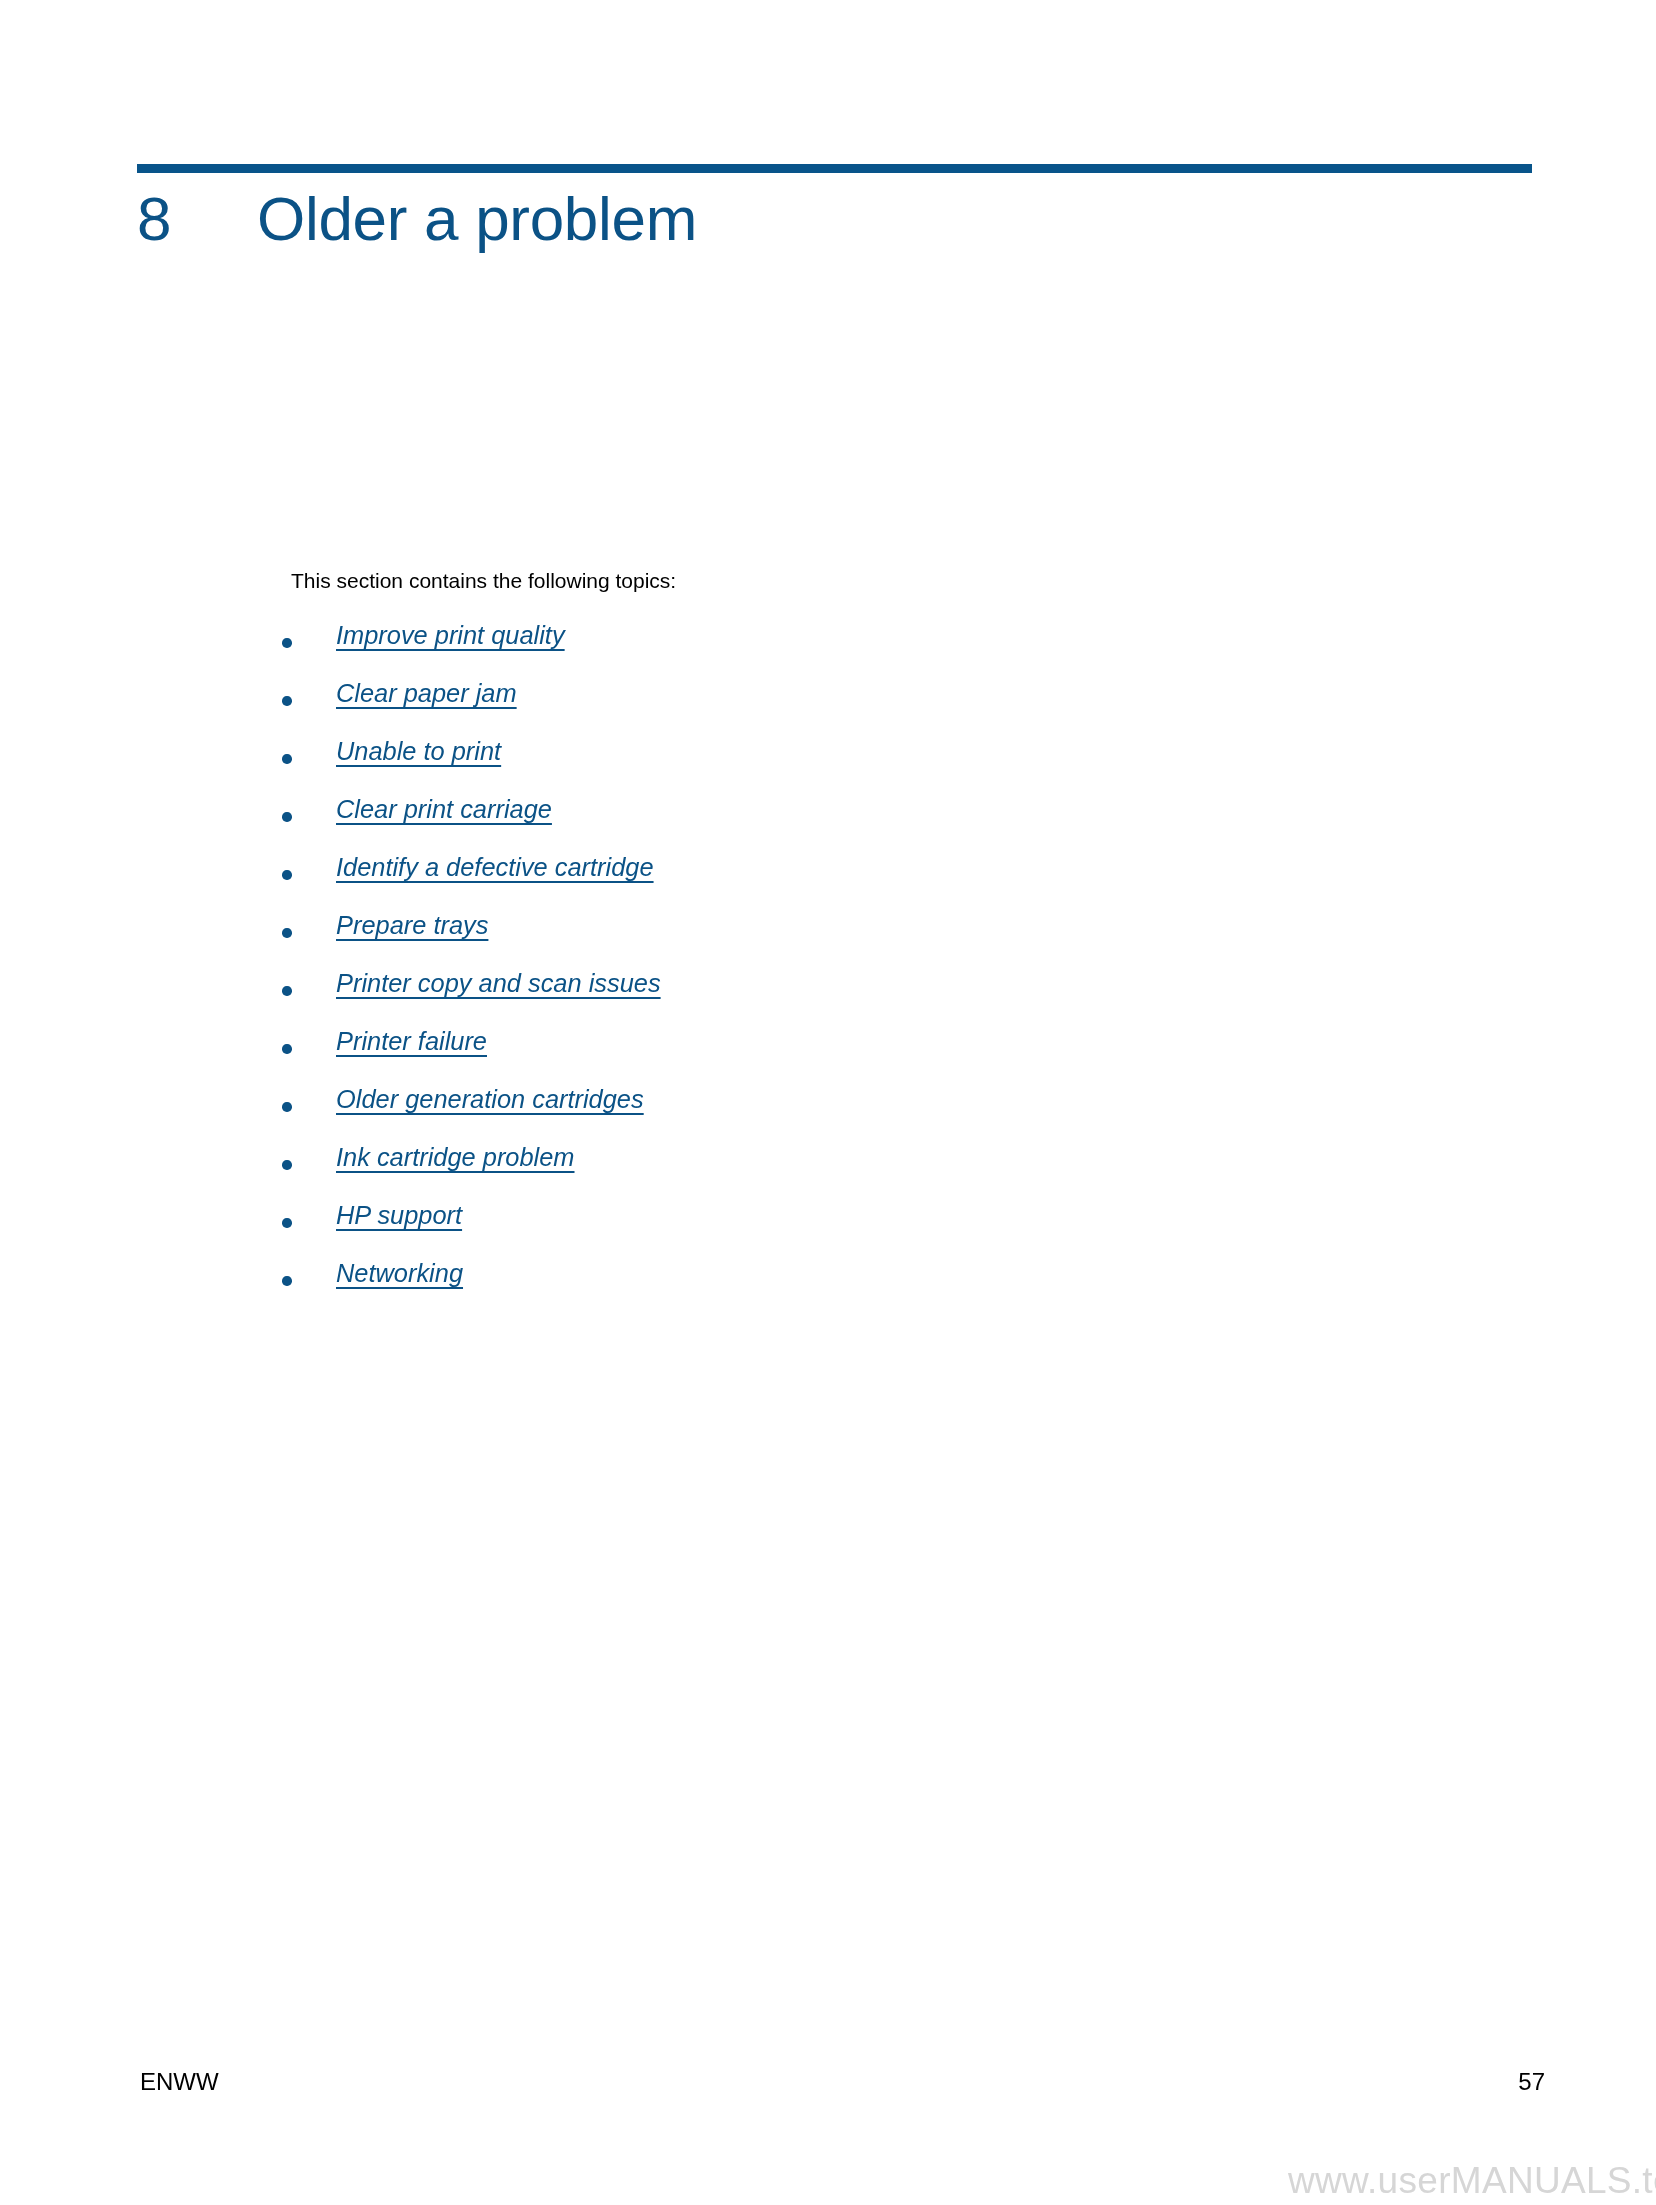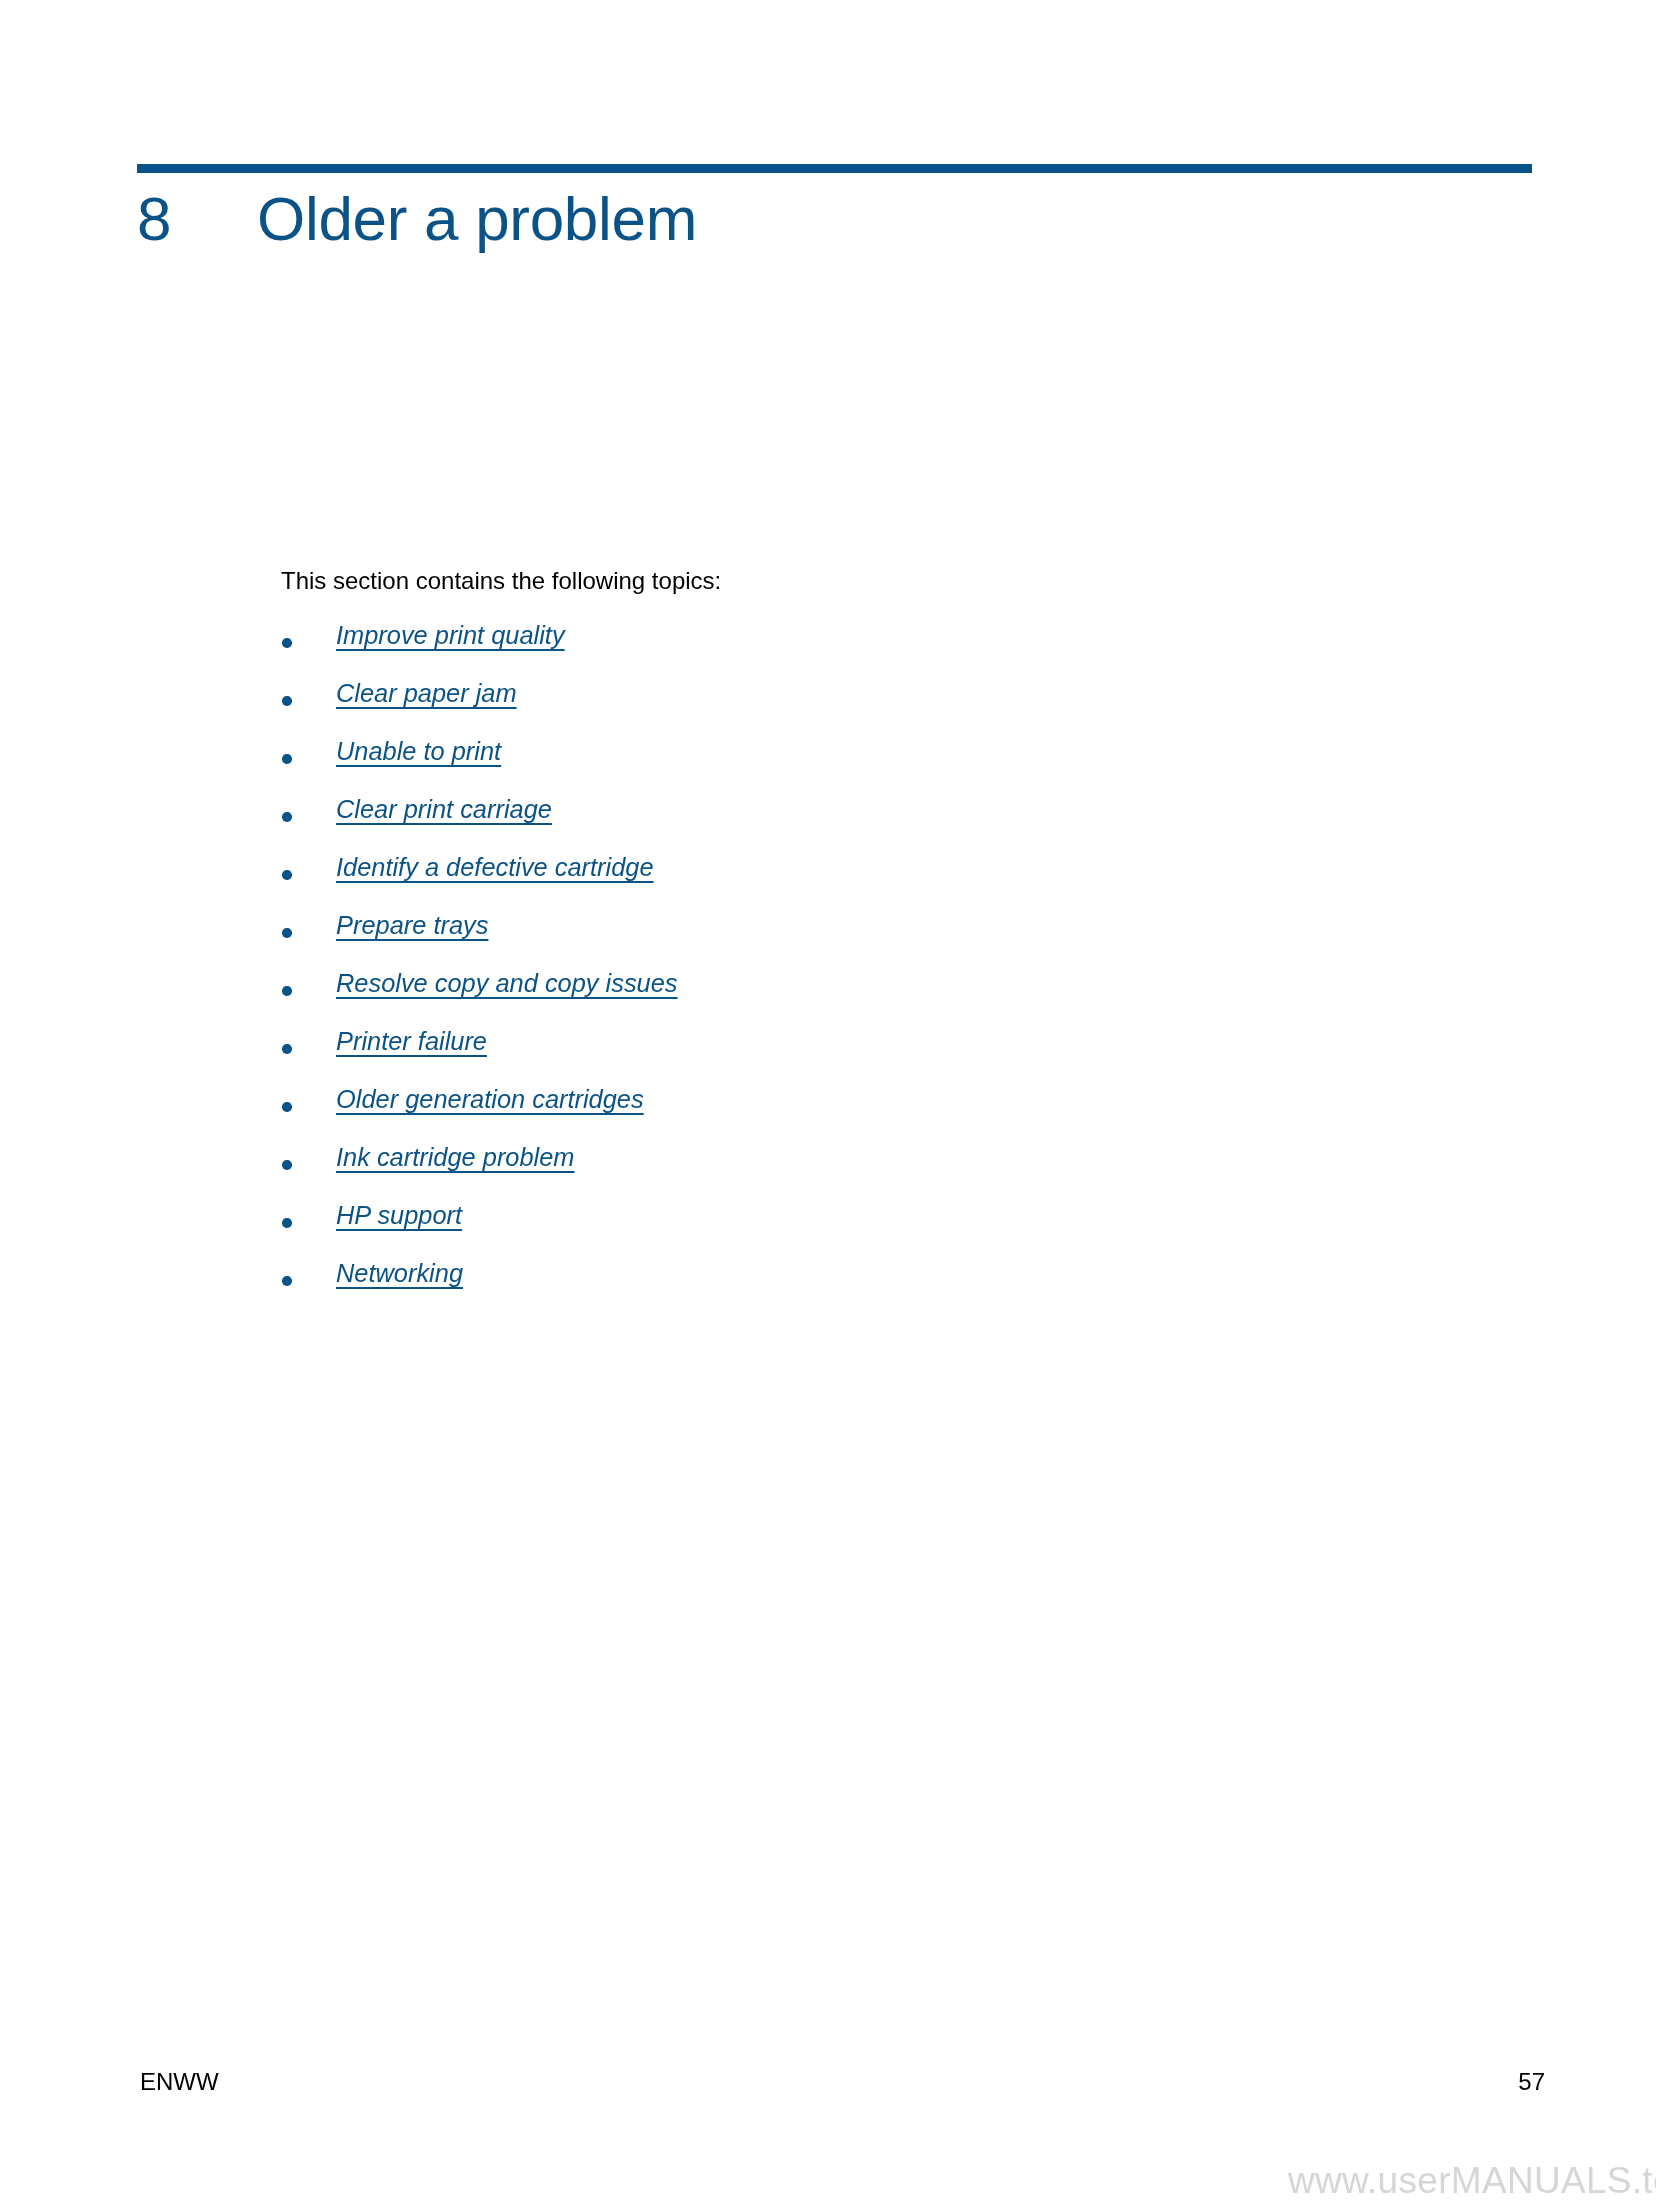--- a/index.html
+++ b/index.html
@@ -45,23 +45,23 @@
     display: inline-block;
     width: 120px;
   }
   .chapter-title {
     display: inline-block;
   }
 
   
   .intro-line {
     position: absolute;
-    left: 281px;
+    left: 291px;
     top: 565px;
-    font-size: 24px;
+    font-size: 21px;
     color: #000000;
     line-height: 31px;
     white-space: nowrap;
   }
 
   
   .topic-list {
     position: absolute;
     left: 275px;
     top: 621px;
@@ -162,21 +162,21 @@
     <li class="topic-item">
       <span class="topic-bullet"></span>
       <a class="topic-link">Identify a defective cartridge</a>
     </li>
     <li class="topic-item">
       <span class="topic-bullet"></span>
       <a class="topic-link">Prepare trays</a>
     </li>
     <li class="topic-item">
       <span class="topic-bullet"></span>
-      <a class="topic-link">Resolve copy and copy issues</a>
+      <a class="topic-link">Printer copy and scan issues</a>
     </li>
     <li class="topic-item">
       <span class="topic-bullet"></span>
       <a class="topic-link">Printer failure</a>
     </li>
     <li class="topic-item">
       <span class="topic-bullet"></span>
       <a class="topic-link">Older generation cartridges</a>
     </li>
     <li class="topic-item">

